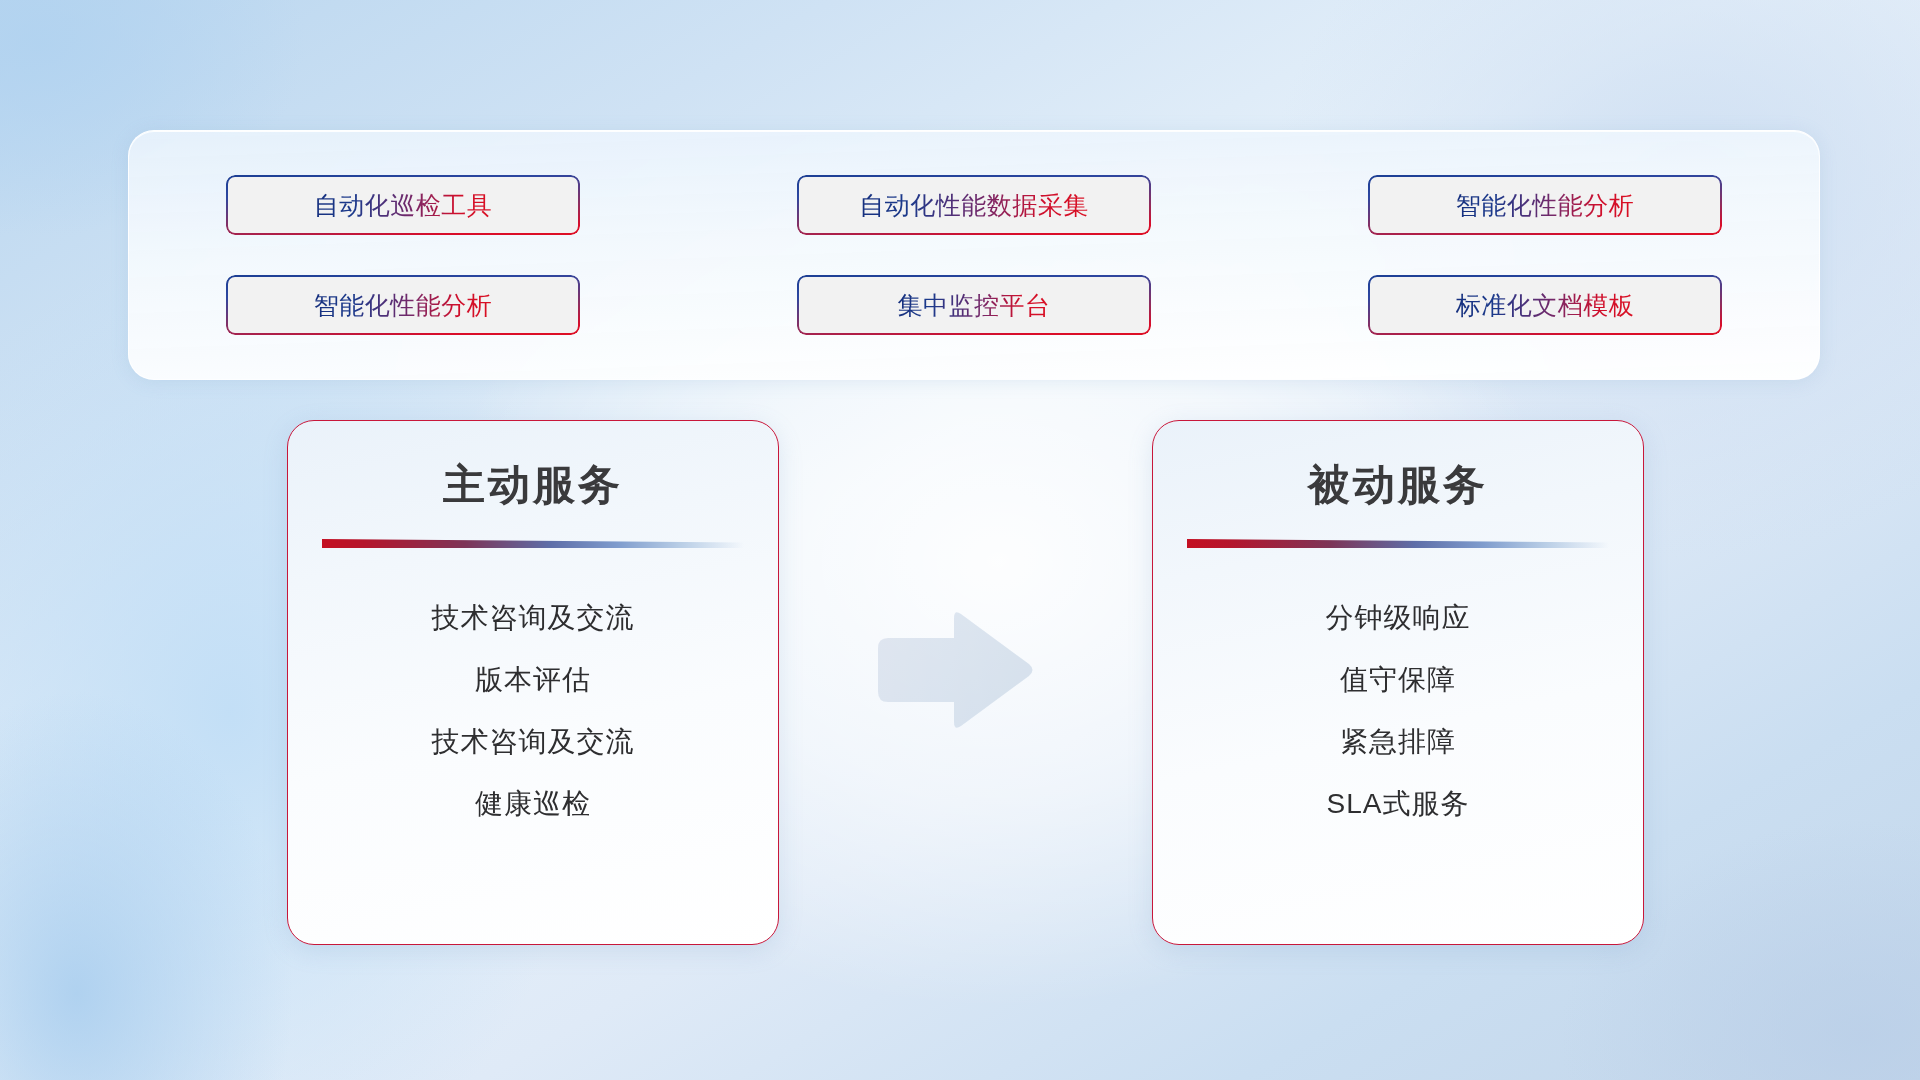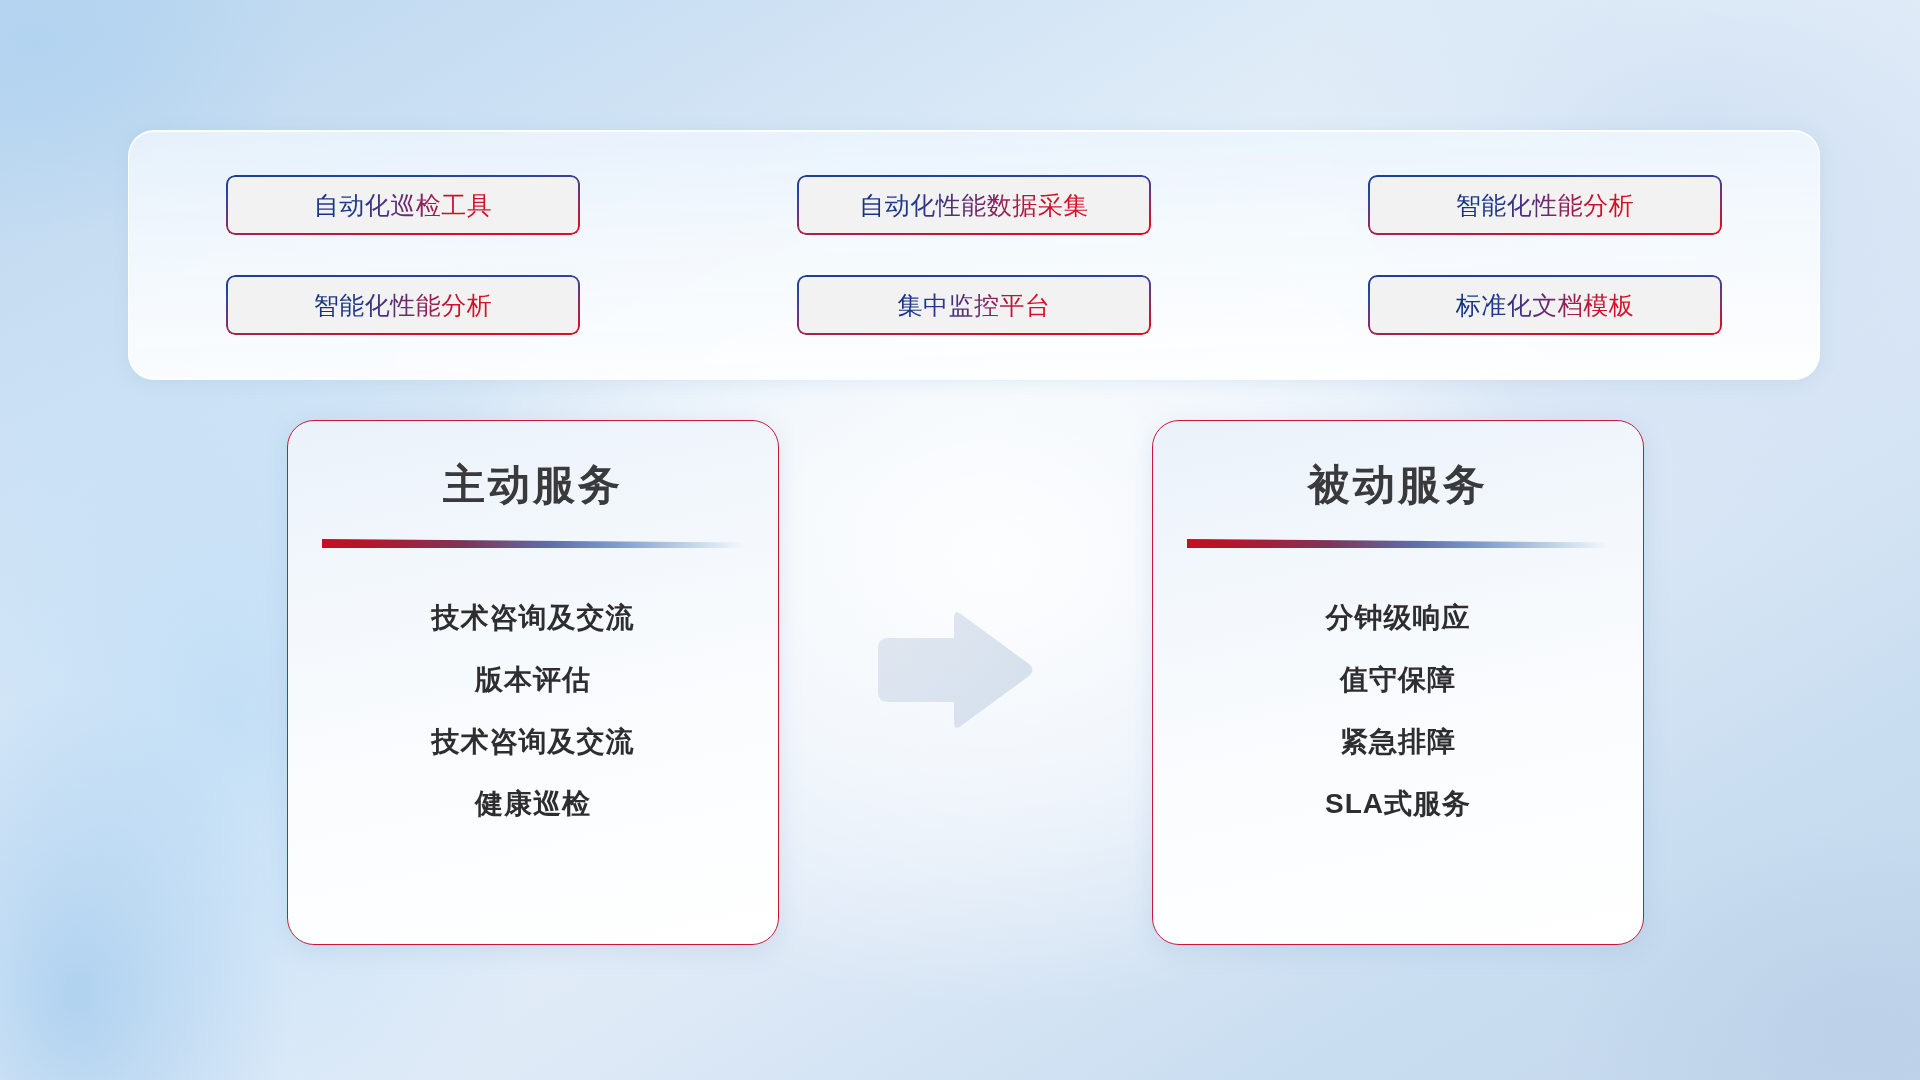--- a/index.html
+++ b/index.html
@@ -83,21 +83,21 @@
     text-align:center;color:#3a3a3c;font-weight:700;
     font-size:42px;letter-spacing:3px;
     margin-top:36px;
   }
   .divider-wrap{position:relative;height:14px;margin:26px 34px 0 34px;}
   .divider{
     position:absolute;left:0;right:0;top:0;height:9px;
     background:linear-gradient(90deg,#c40f22 0%,#b5152c 10%,#7d3558 34%,#5e6ea8 54%,#7f9ccd 70%,#b9cee6 85%,rgba(210,226,242,0) 100%);
     clip-path:polygon(0 0,100% 38%,100% 100%,0 100%);
   }
-  .card-list{margin-top:34px;padding:0 6px;font-weight:bold;}
+  .card-list{margin-top:34px;padding:0 6px;}
   .card-list-item{
     text-align:center;color:#2e2e30;font-size:28px;letter-spacing:1px;
     line-height:1;padding:17px 0;
   }
 
   
   #flow-arrow{
     position:absolute;left:874px;top:610px;width:160px;height:120px;
     opacity:0.5;
   }

